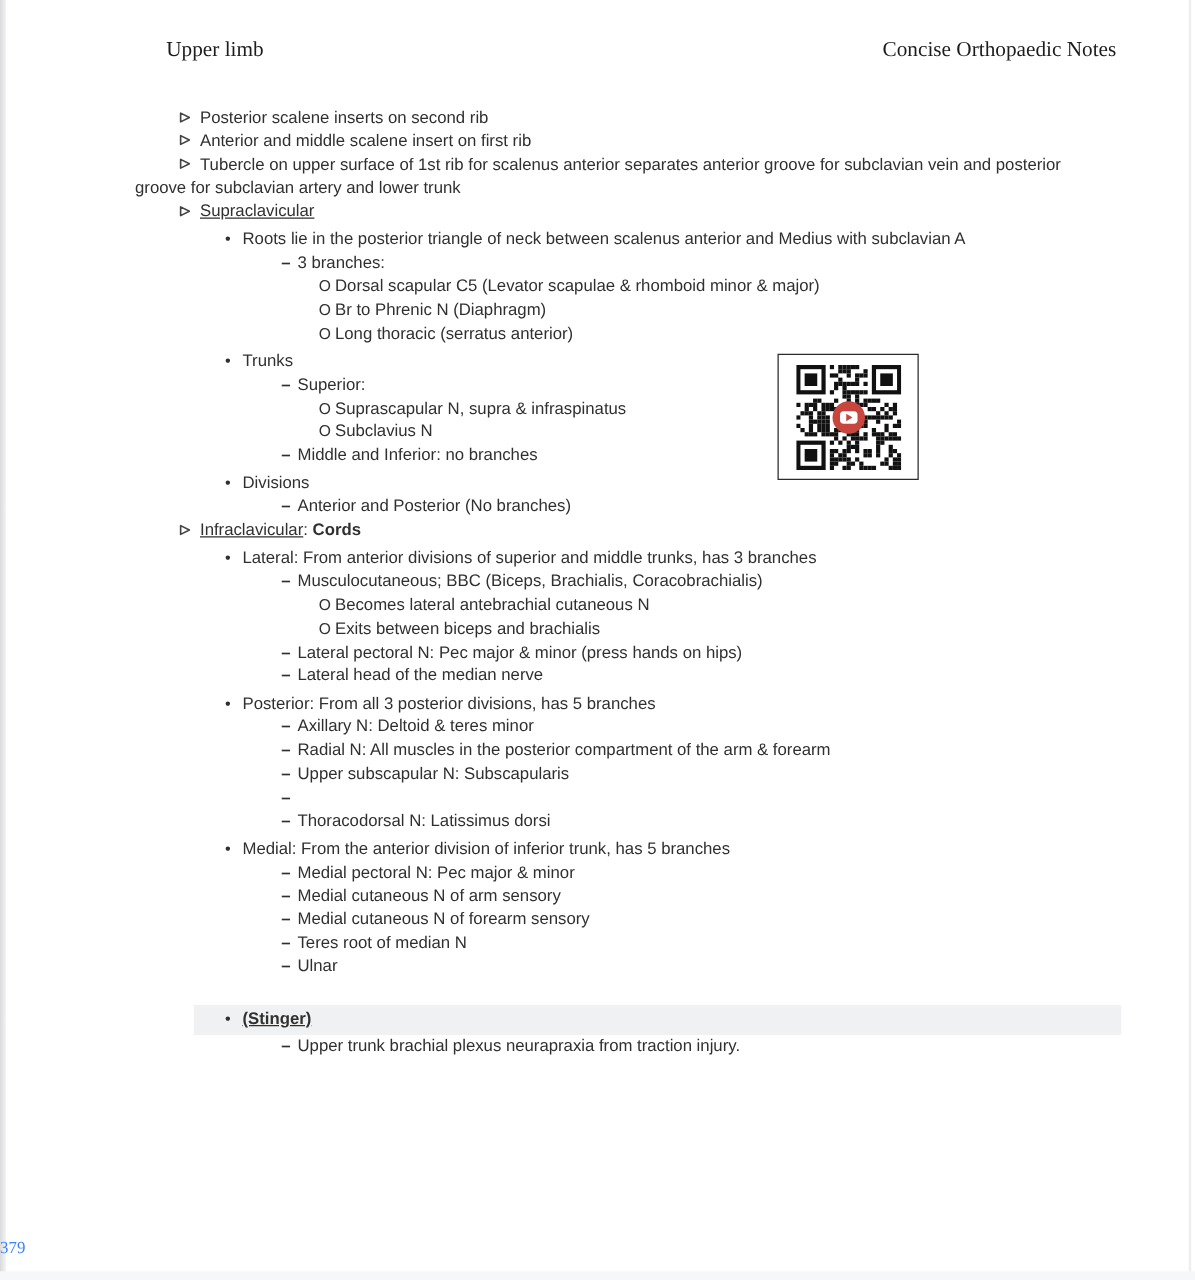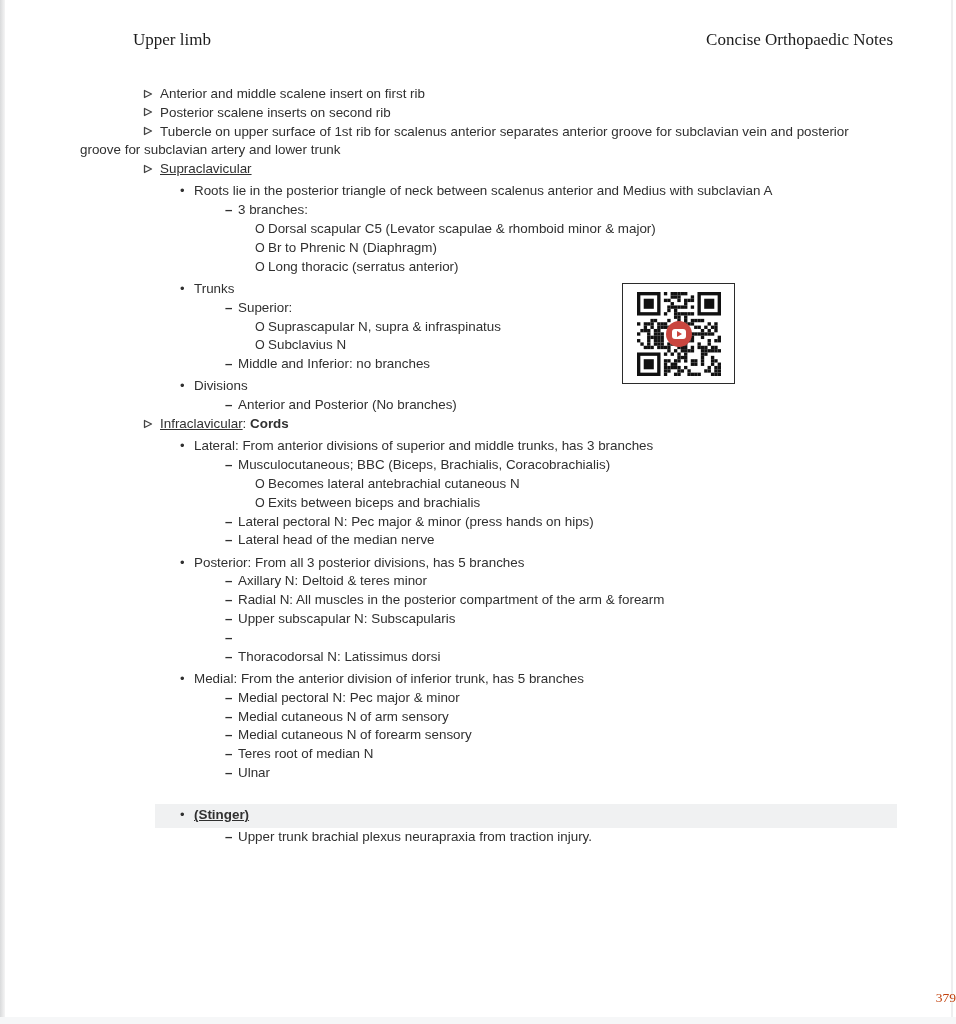--- a/index.html
+++ b/index.html
@@ -26,21 +26,21 @@
   .row .text{flex:1 1 auto;}
   .lv1{padding-left:143px;}
   .lv1 .bullet{width:17px;}
   .lv1 .bullet svg{position:relative;top:0.5px;}
   .lv2{padding-left:180px;}
   .lv2 .bullet{width:14px;font-size:13px;}
   .lv3{padding-left:225px;}
   .lv3 .bullet{width:13px;font-weight:700;}
   .lv4{padding-left:255px;}
   .lv4 .bullet{width:13px;font-size:12.5px;}
-  .cont{padding-left:80px;}
+  .cont{padding-left:108px;}
   .sp{margin-top:3.5px;}
   .blank{margin-top:21px;}
   .hl{background:var(--hl,#f0f1f2);margin-left:155px;margin-right:59px;
       padding:2.5px 0 3px 25px;}
   .b{font-weight:700;}
   .u{text-decoration:underline;}
 
   
   .qrbox{
     position:absolute;left:622px;top:283px;width:113px;height:101px;background:#fff;
@@ -57,49 +57,49 @@
     width:14px;height:10px;background:#ffffff;border-radius:3px;
     display:flex;align-items:center;justify-content:center;
   }
   .yt-tri{
     width:0;height:0;border-left:5px solid var(--yt-red,#c9463f);
     border-top:3.5px solid transparent;border-bottom:3.5px solid transparent;margin-left:1px;
   }
 
   
   .footer{
-    position:absolute;top:990px;left:0;right:0;text-align:right;
-    font-family:"Liberation Serif",serif;font-size:13.5px;color:#c2410c;
+    position:absolute;top:990px;left:0;right:0;text-align:left;
+    font-family:"Liberation Serif",serif;font-size:13.5px;color:#3b82f6;
   }
 </style>
 </head>
 <body>
 
 <div class="page">
   <div class="edge-left"></div>
   <div class="edge-right"></div>
   <div class="edge-bottom"></div>
 
   <div class="header">
     <span>Upper limb</span>
     <span>Concise Orthopaedic Notes</span>
   </div>
 
   <div class="list">
       <div class="row lv1">
         <span class="bullet"><svg width="10" height="10" viewBox="0 0 10 10">
             <path d="M1.5 1.5 L8.5 5 L1.5 8.5 Z" fill="none" stroke="#444" stroke-width="1.3" stroke-linejoin="round"></path>
           </svg></span>
-        <span class="text"><span>Anterior and middle scalene insert on first rib</span></span>
+        <span class="text"><span>Posterior scalene inserts on second rib</span></span>
       </div>
       <div class="row lv1">
         <span class="bullet"><svg width="10" height="10" viewBox="0 0 10 10">
             <path d="M1.5 1.5 L8.5 5 L1.5 8.5 Z" fill="none" stroke="#444" stroke-width="1.3" stroke-linejoin="round"></path>
           </svg></span>
-        <span class="text"><span>Posterior scalene inserts on second rib</span></span>
+        <span class="text"><span>Anterior and middle scalene insert on first rib</span></span>
       </div>
       <div class="row lv1">
         <span class="bullet"><svg width="10" height="10" viewBox="0 0 10 10">
             <path d="M1.5 1.5 L8.5 5 L1.5 8.5 Z" fill="none" stroke="#444" stroke-width="1.3" stroke-linejoin="round"></path>
           </svg></span>
         <span class="text"><span>Tubercle on upper surface of 1st rib for scalenus anterior separates anterior groove for subclavian vein and posterior</span></span>
       </div>
       <div class="row lv1 cont">
         <span class="text"><span>groove for subclavian artery and lower trunk</span></span>
       </div>

